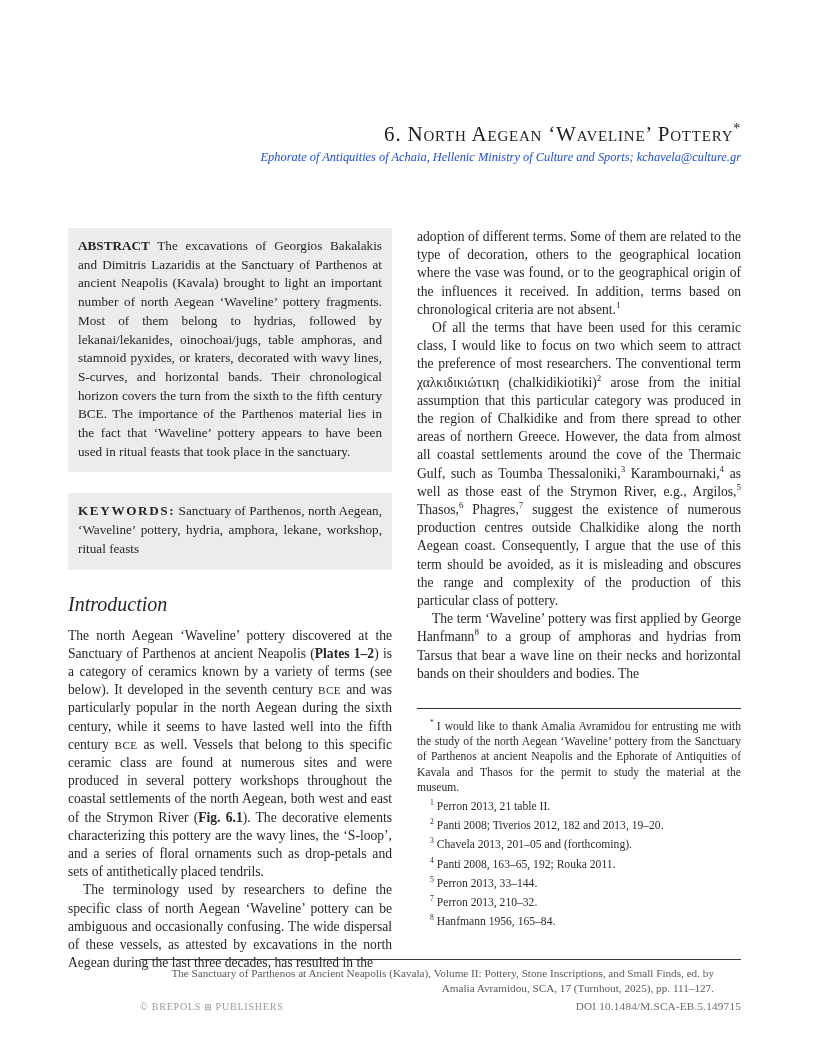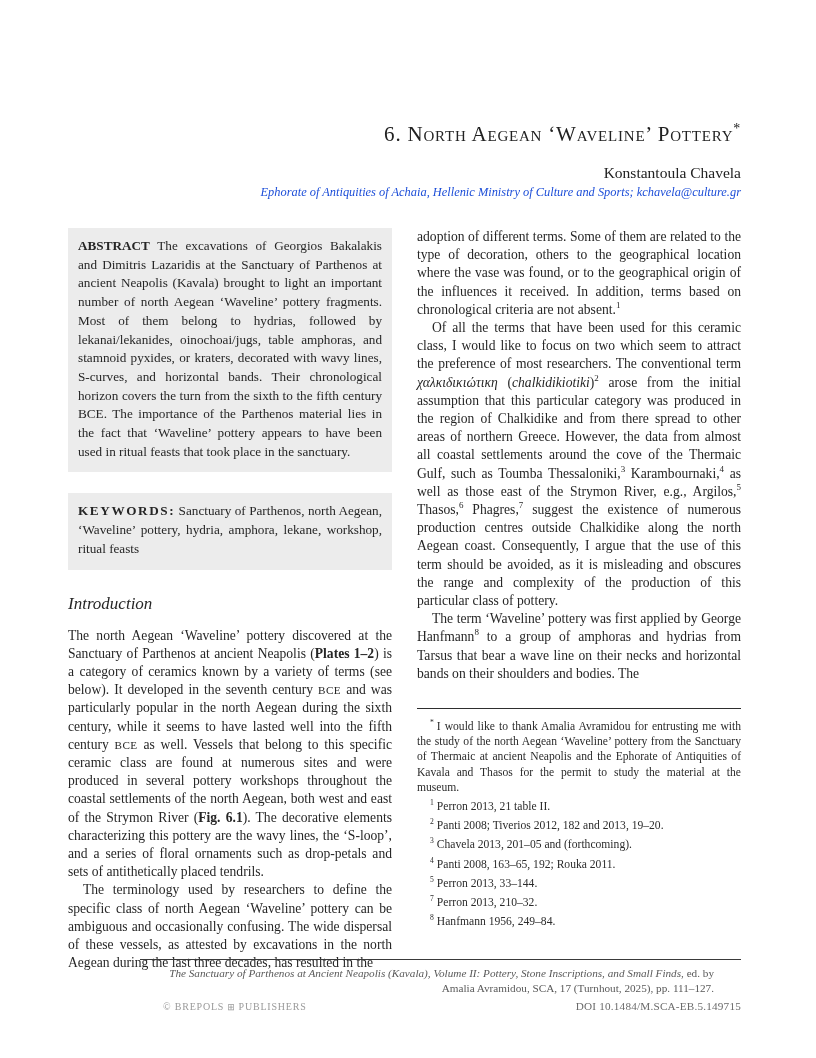--- a/index.html
+++ b/index.html
@@ -1,67 +1,66 @@
 <!DOCTYPE html>
 <html><head>
 <meta charset="utf-8">
 <style>
   html,body{margin:0;padding:0;background:#fff;}
   .page{
     position:relative;width:816px;height:1058px;background:#ffffff;
     font-family:"Liberation Serif", serif;color:#262626;overflow:hidden;
   }
   sup{font-size:0.66em;vertical-align:super;line-height:0;}
-  .i{font-style:italic;margin-top:46px;}
+  .i{margin-top:46px;}
   .b{font-weight:bold;}
   .sc{font-size:0.82em;letter-spacing:0.04em;}
 
   
   .header{position:absolute;top:122px;right:75px;width:620px;text-align:right;}
   .title{font-size:21px;font-variant:small-caps;letter-spacing:0.8px;color:#222;}
   .author{font-size:15.5px;margin-top:17px;color:#222;}
   .affil{font-size:12.4px;font-style:italic;margin-top:3px;color:#1d4ed8;}
 
   
   .cols{position:absolute;left:68px;top:228px;width:673px;display:flex;gap:25px;}
   .col{width:324px;font-size:13.6px;line-height:18.2px;text-align:justify;}
 
   .graybox{background:#ececec;padding:9px 10px 11px 10px;font-size:13.2px;line-height:18.7px;}
   .graybox .label{font-weight:bold;margin-top:48px;}
   .kwbox{margin-top:21px;}
   .kwbox .label{letter-spacing:1.6px;}
 
-  .introhead{margin-top:24px;font-style:italic;font-size:17px;line-height:20px;text-align:left;}
+  .introhead{margin-top:24px;font-style:italic;font-size:20px;line-height:20px;text-align:left;}
   .p{margin:0;}
   .p.pfirst{margin-top:13px;}
   .p.indent{text-indent:15px;}
 
   
   .footnotes{position:absolute;left:417px;top:708px;width:324px;font-size:11.6px;line-height:15.2px;color:#2b2b2b;}
   .fnrule{border-top:1px solid #2e2e2e;margin-bottom:10px;width:100%;height:0;}
   .fnstar{text-indent:13px;text-align:justify;margin:0;}
   .fnitem{margin-top:4px;text-indent:13px;text-align:left;}
   .fntext{margin-left:3px;}
 
   
   .footer-rule{position:absolute;left:140px;top:959px;width:601px;border-top:1px solid #3a3a3a;height:0;}
   .credit{position:absolute;left:140px;top:966px;width:574px;font-size:11.2px;line-height:14.6px;color:#595959;text-align:right;}
   .bottomline{position:absolute;left:140px;top:1000px;width:601px;display:flex;justify-content:space-between;align-items:baseline;}
-  .brepols{font-size:10px;letter-spacing:0.8px;color:#9a9a9a;margin-left:23px;}
+  .brepols{font-size:10px;letter-spacing:0.8px;color:#9a9a9a;}
   .brepols .glyph{margin:0 3px;font-size:9px;}
   .doi{font-size:11.2px;color:#6a6a6a;letter-spacing:0.2px;}
 </style>
 </head>
 <body>
 
 <div class="page">
 
   <div class="header">
     <div class="title"><span>6. North Aegean ‘Waveline’ Pottery</span><sup>*</sup></div>
-    <div class="author">Konstantoula Chavela</div>
     <div class="affil">Ephorate of Antiquities of Achaia, Hellenic Ministry of Culture and Sports; kchavela@culture.gr</div>
   </div>
 
   <div class="cols">
 
     <div class="col">
       <div class="graybox"><span class="label">ABSTRACT</span><span> The excavations of Georgios Bakalakis and Dimitris Lazaridis at the Sanctuary of Parthenos at ancient Neapolis (Kavala) brought to light an important number of north Aegean ‘Waveline’ pottery fragments. Most of them belong to hydrias, followed by lekanai/lekanides, oinochoai/jugs, table amphoras, and stamnoid pyxides, or kraters, decorated with wavy lines, S-curves, and horizontal bands. Their chronological horizon covers the turn from the sixth to the fifth century BCE. The importance of the Parthenos material lies in the fact that ‘Waveline’ pottery appears to have been used in ritual feasts that took place in the sanctuary.</span></div>
 
       <div class="graybox kwbox"><span class="label">KEYWORDS:</span><span> Sanctuary of Parthenos, north Aegean, ‘Waveline’ pottery, hydria, amphora, lekane, workshop, ritual feasts</span></div>
 
@@ -74,29 +73,29 @@
     <div class="col">
       <p class="p"><span>adoption of different terms. Some of them are related to the type of decoration, others to the geographical location where the vase was found, or to the geographical origin of the influences it received. In addition, terms based on chronological criteria are not absent.</span><sup>1</sup></p>
       <p class="p indent"><span>Of all the terms that have been used for this ceramic class, I would like to focus on two which seem to attract the preference of most researchers. The conventional term </span><span class="i">χαλκιδικιώτικη</span><span> (</span><span class="i">chalkidikiotiki</span><span>)</span><sup>2</sup><span> arose from the initial assumption that this particular category was produced in the region of Chalkidike and from there spread to other areas of northern Greece. However, the data from almost all coastal settlements around the cove of the Thermaic Gulf, such as Toumba Thessaloniki,</span><sup>3</sup><span> Karambournaki,</span><sup>4</sup><span> as well as those east of the Strymon River, e.g., Argilos,</span><sup>5</sup><span> Thasos,</span><sup>6</sup><span> Phagres,</span><sup>7</sup><span> suggest the existence of numerous production centres outside Chalkidike along the north Aegean coast. Consequently, I argue that the use of this term should be avoided, as it is misleading and obscures the range and complexity of the production of this particular class of pottery.</span></p>
       <p class="p indent"><span>The term ‘Waveline’ pottery was first applied by George Hanfmann</span><sup>8</sup><span> to a group of amphoras and hydrias from Tarsus that bear a wave line on their necks and horizontal bands on their shoulders and bodies. The</span></p>
     </div>
 
   </div>
 
   <div class="footnotes">
     <div class="fnrule"></div>
-    <p class="fnstar"><sup>*</sup><span class="fntext">I would like to thank Amalia Avramidou for entrusting me with the study of the north Aegean ‘Waveline’ pottery from the Sanctuary of Thermaic at ancient Neapolis and the Ephorate of Antiquities of Kavala and Thasos for the permit to study the material at the museum.</span></p>
+    <p class="fnstar"><sup>*</sup><span class="fntext">I would like to thank Amalia Avramidou for entrusting me with the study of the north Aegean ‘Waveline’ pottery from the Sanctuary of Parthenos at ancient Neapolis and the Ephorate of Antiquities of Kavala and Thasos for the permit to study the material at the museum.</span></p>
 
     <div class="fnitem"><sup>1</sup><span class="fntext">Perron 2013, 21 table II.</span></div>
     <div class="fnitem"><sup>2</sup><span class="fntext">Panti 2008; Tiverios 2012, 182 and 2013, 19–20.</span></div>
     <div class="fnitem"><sup>3</sup><span class="fntext">Chavela 2013, 201–05 and (forthcoming).</span></div>
     <div class="fnitem"><sup>4</sup><span class="fntext">Panti 2008, 163–65, 192; Rouka 2011.</span></div>
     <div class="fnitem"><sup>5</sup><span class="fntext">Perron 2013, 33–144.</span></div>
     <div class="fnitem"><sup>7</sup><span class="fntext">Perron 2013, 210–32.</span></div>
-    <div class="fnitem"><sup>8</sup><span class="fntext">Hanfmann 1956, 249–84.</span></div>
+    <div class="fnitem"><sup>8</sup><span class="fntext">Hanfmann 1956, 165–84.</span></div>
   </div>
 
   <div class="footer-rule"></div>
   <div class="credit"><span class="i">The Sanctuary of Parthenos at Ancient Neapolis (Kavala), Volume II: Pottery, Stone Inscriptions, and Small Finds</span><span>, ed. by Amalia Avramidou, SCA, 17 (Turnhout, 2025), pp. 111–127.</span></div>
 
   <div class="bottomline">
     <span class="brepols"><span>© BREPOLS</span><span class="glyph">⊞</span><span>PUBLISHERS</span></span>
     <span class="doi">DOI 10.1484/M.SCA-EB.5.149715</span>
   </div>
 

